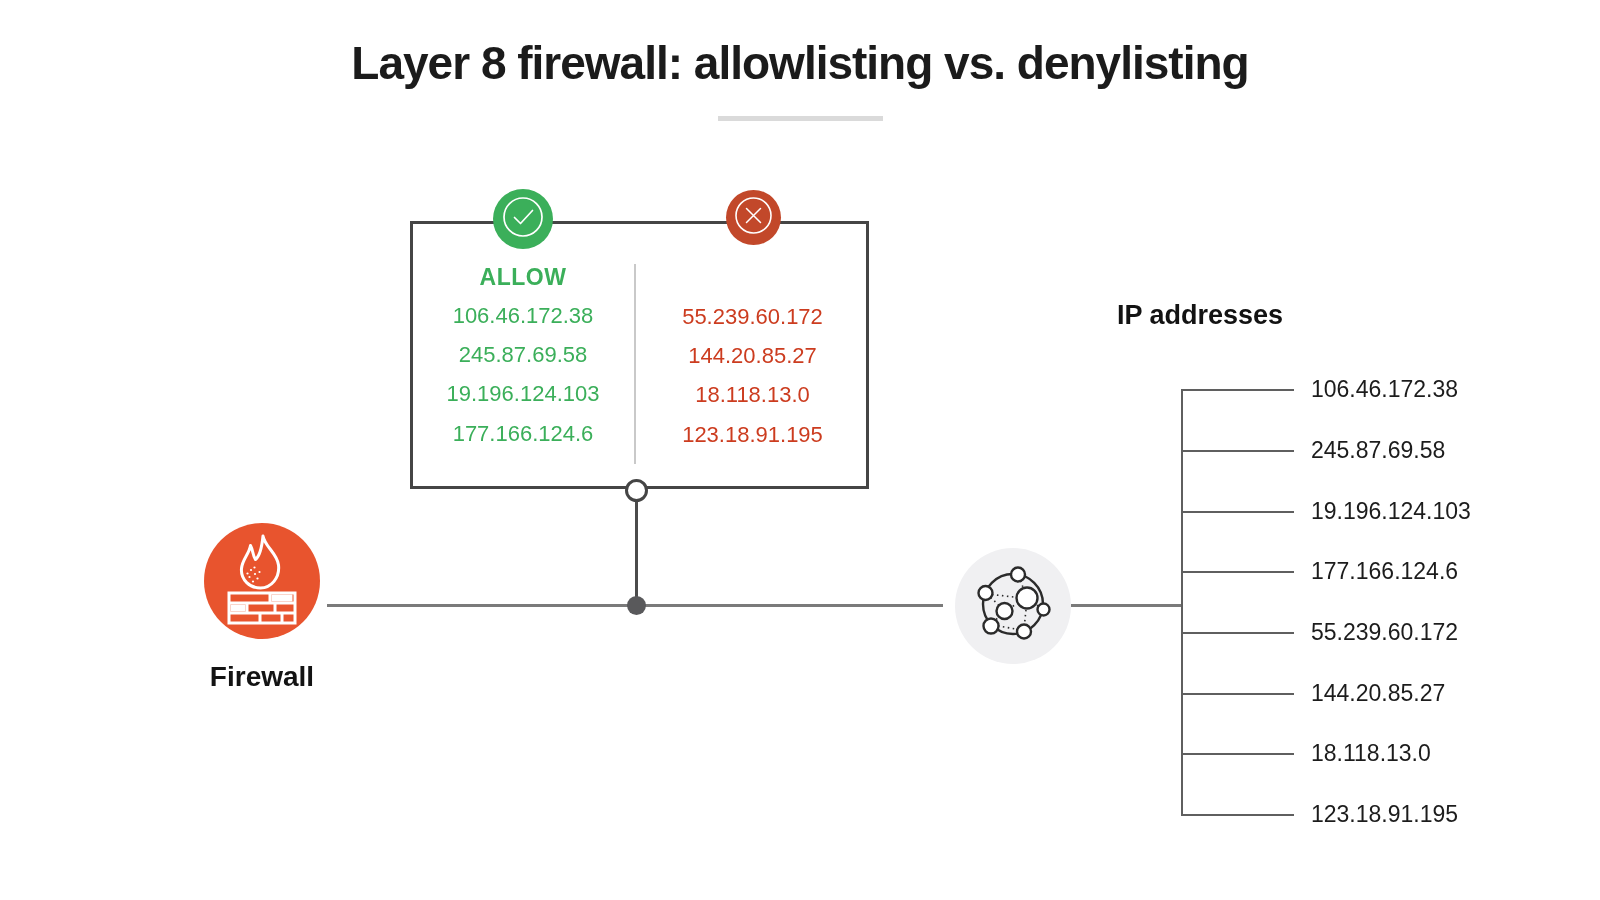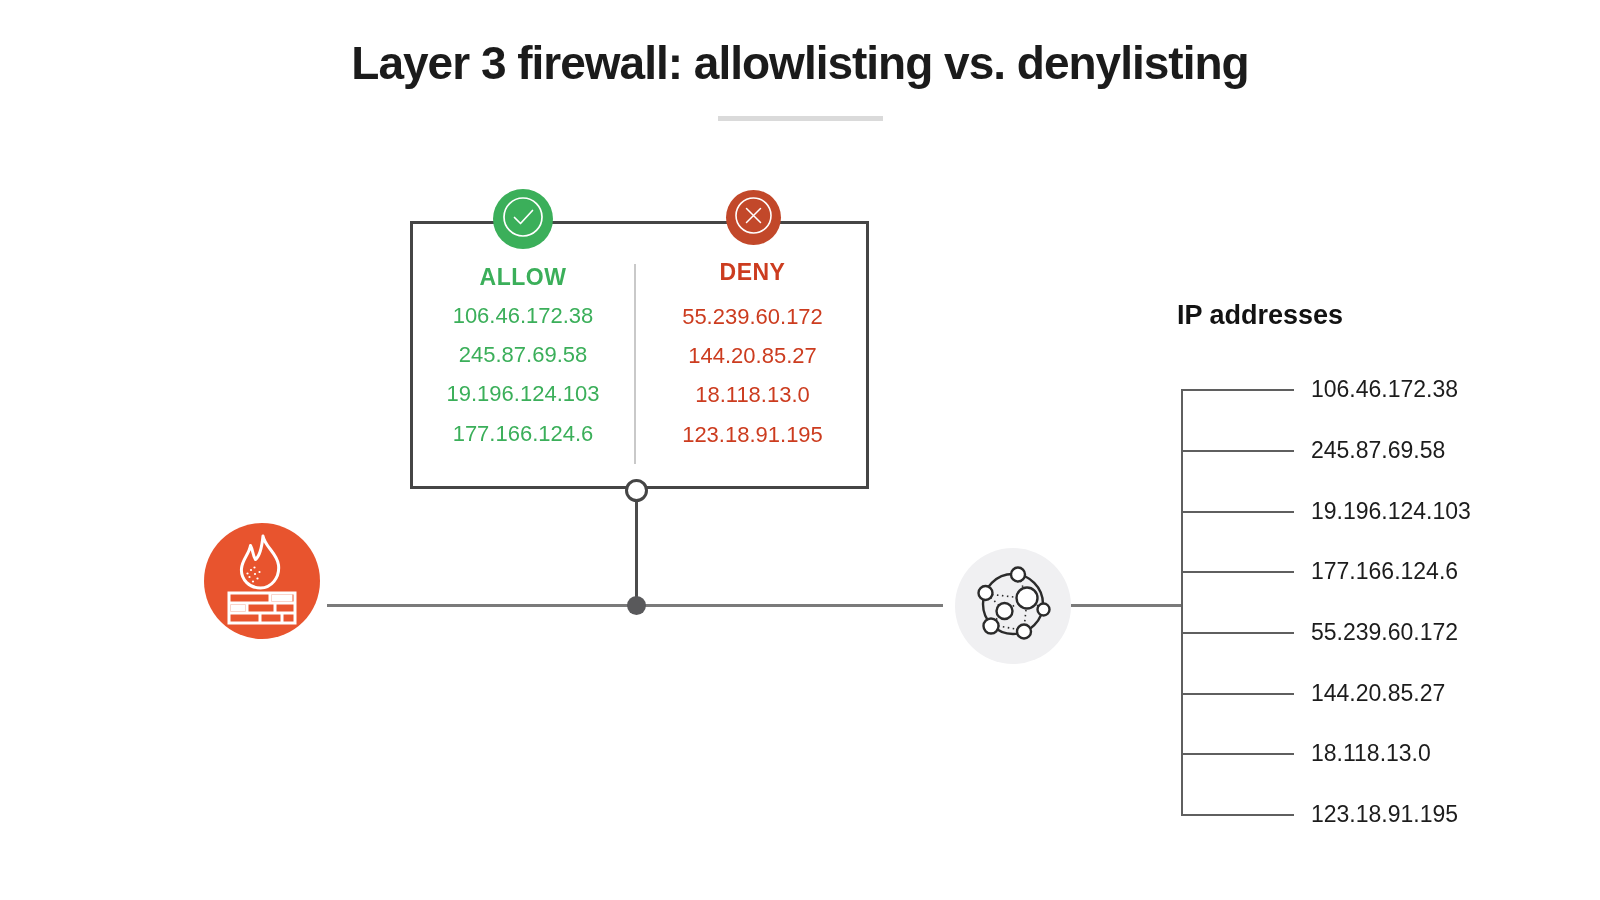--- a/index.html
+++ b/index.html
@@ -56,31 +56,31 @@
   .node-circle { position: absolute; border-radius: 50%; display: flex; align-items: center; justify-content: center; z-index: 4; }
   .firewall-circle { left: 204px; top: 523px; width: 116px; height: 116px; background: #e8542e; }
   .internet-circle { left: 955px; top: 548px; width: 116px; height: 116px; background: #f0f0f2; }
   .node-label {
     position: absolute; text-align: center; font-size: 28px; font-weight: 700; color: #131313;
   }
   .firewall-label { left: 162px; top: 661px; width: 200px; }
   .internet-label { left: 913px; top: 662px; width: 200px; }
 
   .ip-list-heading {
-    position: absolute; left: 1177px; top: 300px;
+    position: absolute; left: 1117px; top: 300px;
     font-size: 27px; font-weight: 700; color: #131313;
   }
   .ip-list-item { position: absolute; left: 1311px; font-size: 23px; color: #1c1c1c; }
 </style>
 </head>
 <body>
 
 <div class="canvas">
 
-  <div class="title">Layer 3 firewall: allowlisting vs. denylisting</div>
+  <div class="title">Layer 8 firewall: allowlisting vs. denylisting</div>
   <div class="title-rule"></div>
 
   <div class="hline" style="left:327px; top:604px; width:616px;"></div>
   <div class="hline" style="left:1071px; top:604px; width:111px;"></div>
   <div class="vline" style="left:635px; top:501px; height:104px;"></div>
 
   <div class="bracket-v"></div>
   <div class="branch" style="top:389px;"></div>
   <div class="branch" style="top:450px;"></div>
   <div class="branch" style="top:511px;"></div>
@@ -110,21 +110,20 @@
       </svg>
     </span>
   </div>
 
   <div class="col-header allow-header">ALLOW</div>
   <div class="ip-cell ip-allow" style="top:303px;">106.46.172.38</div>
   <div class="ip-cell ip-allow" style="top:342px;">245.87.69.58</div>
   <div class="ip-cell ip-allow" style="top:381px;">19.196.124.103</div>
   <div class="ip-cell ip-allow" style="top:421px;">177.166.124.6</div>
 
-  <div class="col-header deny-header">DENY</div>
   <div class="ip-cell ip-deny" style="top:304px;">55.239.60.172</div>
   <div class="ip-cell ip-deny" style="top:343px;">144.20.85.27</div>
   <div class="ip-cell ip-deny" style="top:382px;">18.118.13.0</div>
   <div class="ip-cell ip-deny" style="top:422px;">123.18.91.195</div>
 
   <div class="connector-open-circle"></div>
   <div class="junction-dot"></div>
 
   <div class="node-circle firewall-circle">
     <span>
@@ -140,20 +139,21 @@
           <circle cx="25.5" cy="41.5" r="1.1"></circle>
             <circle cx="32.5" cy="35.5" r="1.1"></circle>
         </g>
         <rect x="7" y="61" width="66" height="30" fill="none" stroke="#ffffff" stroke-width="3"></rect>
         <path d="M7 71 H73 M7 81 H73 M48 61 V71 M25 71 V81 M53 71 V81 M38 81 V91 M60 81 V91" fill="none" stroke="#ffffff" stroke-width="3"></path>
         <rect x="49.5" y="62.5" width="21" height="7" fill="#ffffff"></rect>
         <rect x="8.5" y="72.5" width="15" height="7" fill="#ffffff"></rect>
       </svg>
     </span>
   </div>
+  <div class="node-label firewall-label">Firewall</div>
 
   <div class="node-circle internet-circle">
     <span>
       <svg width="84" height="84" viewBox="0 0 84 84">
         <circle cx="42" cy="42" r="30" fill="none" stroke="#2b2b2b" stroke-width="2.4"></circle>
         <g fill="none" stroke="#2b2b2b" stroke-width="1.6" stroke-dasharray="1.5 3.5">
           <path d="M16 32 L52 36"></path>
           <path d="M16 32 L33 48"></path>
           <path d="M33 49 L55 37"></path>
           <path d="M33 49 L21 62"></path>

